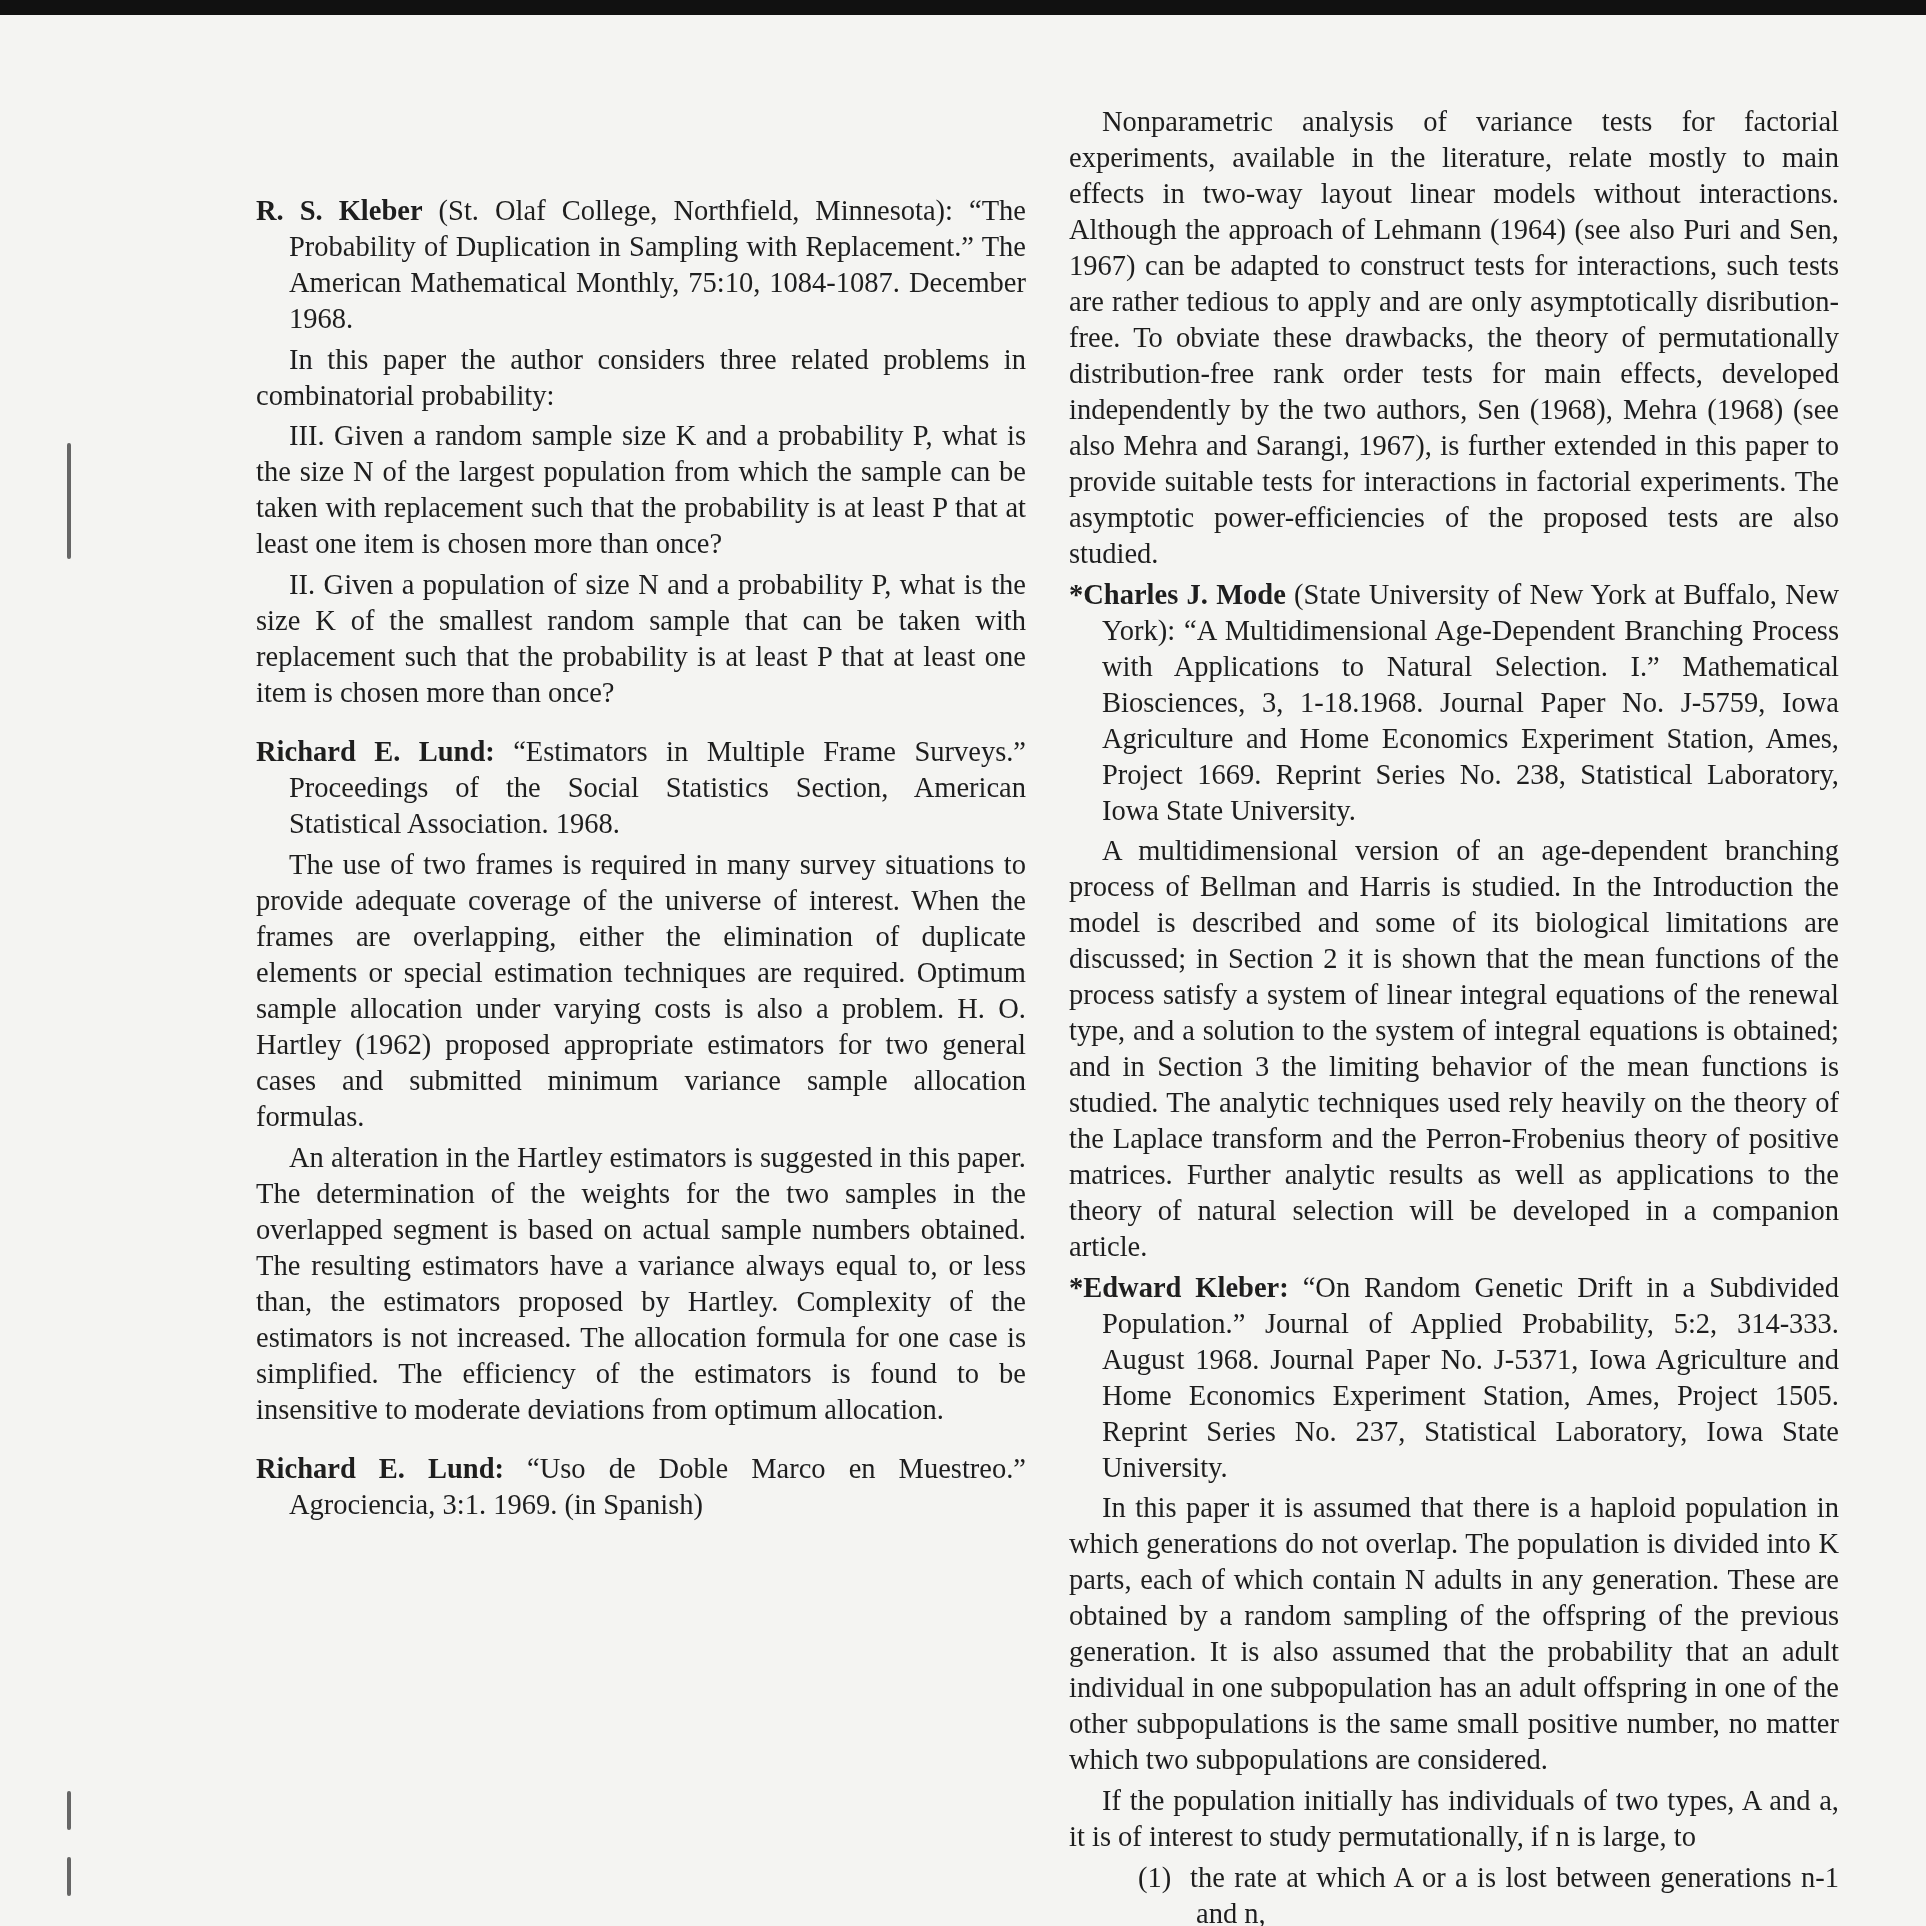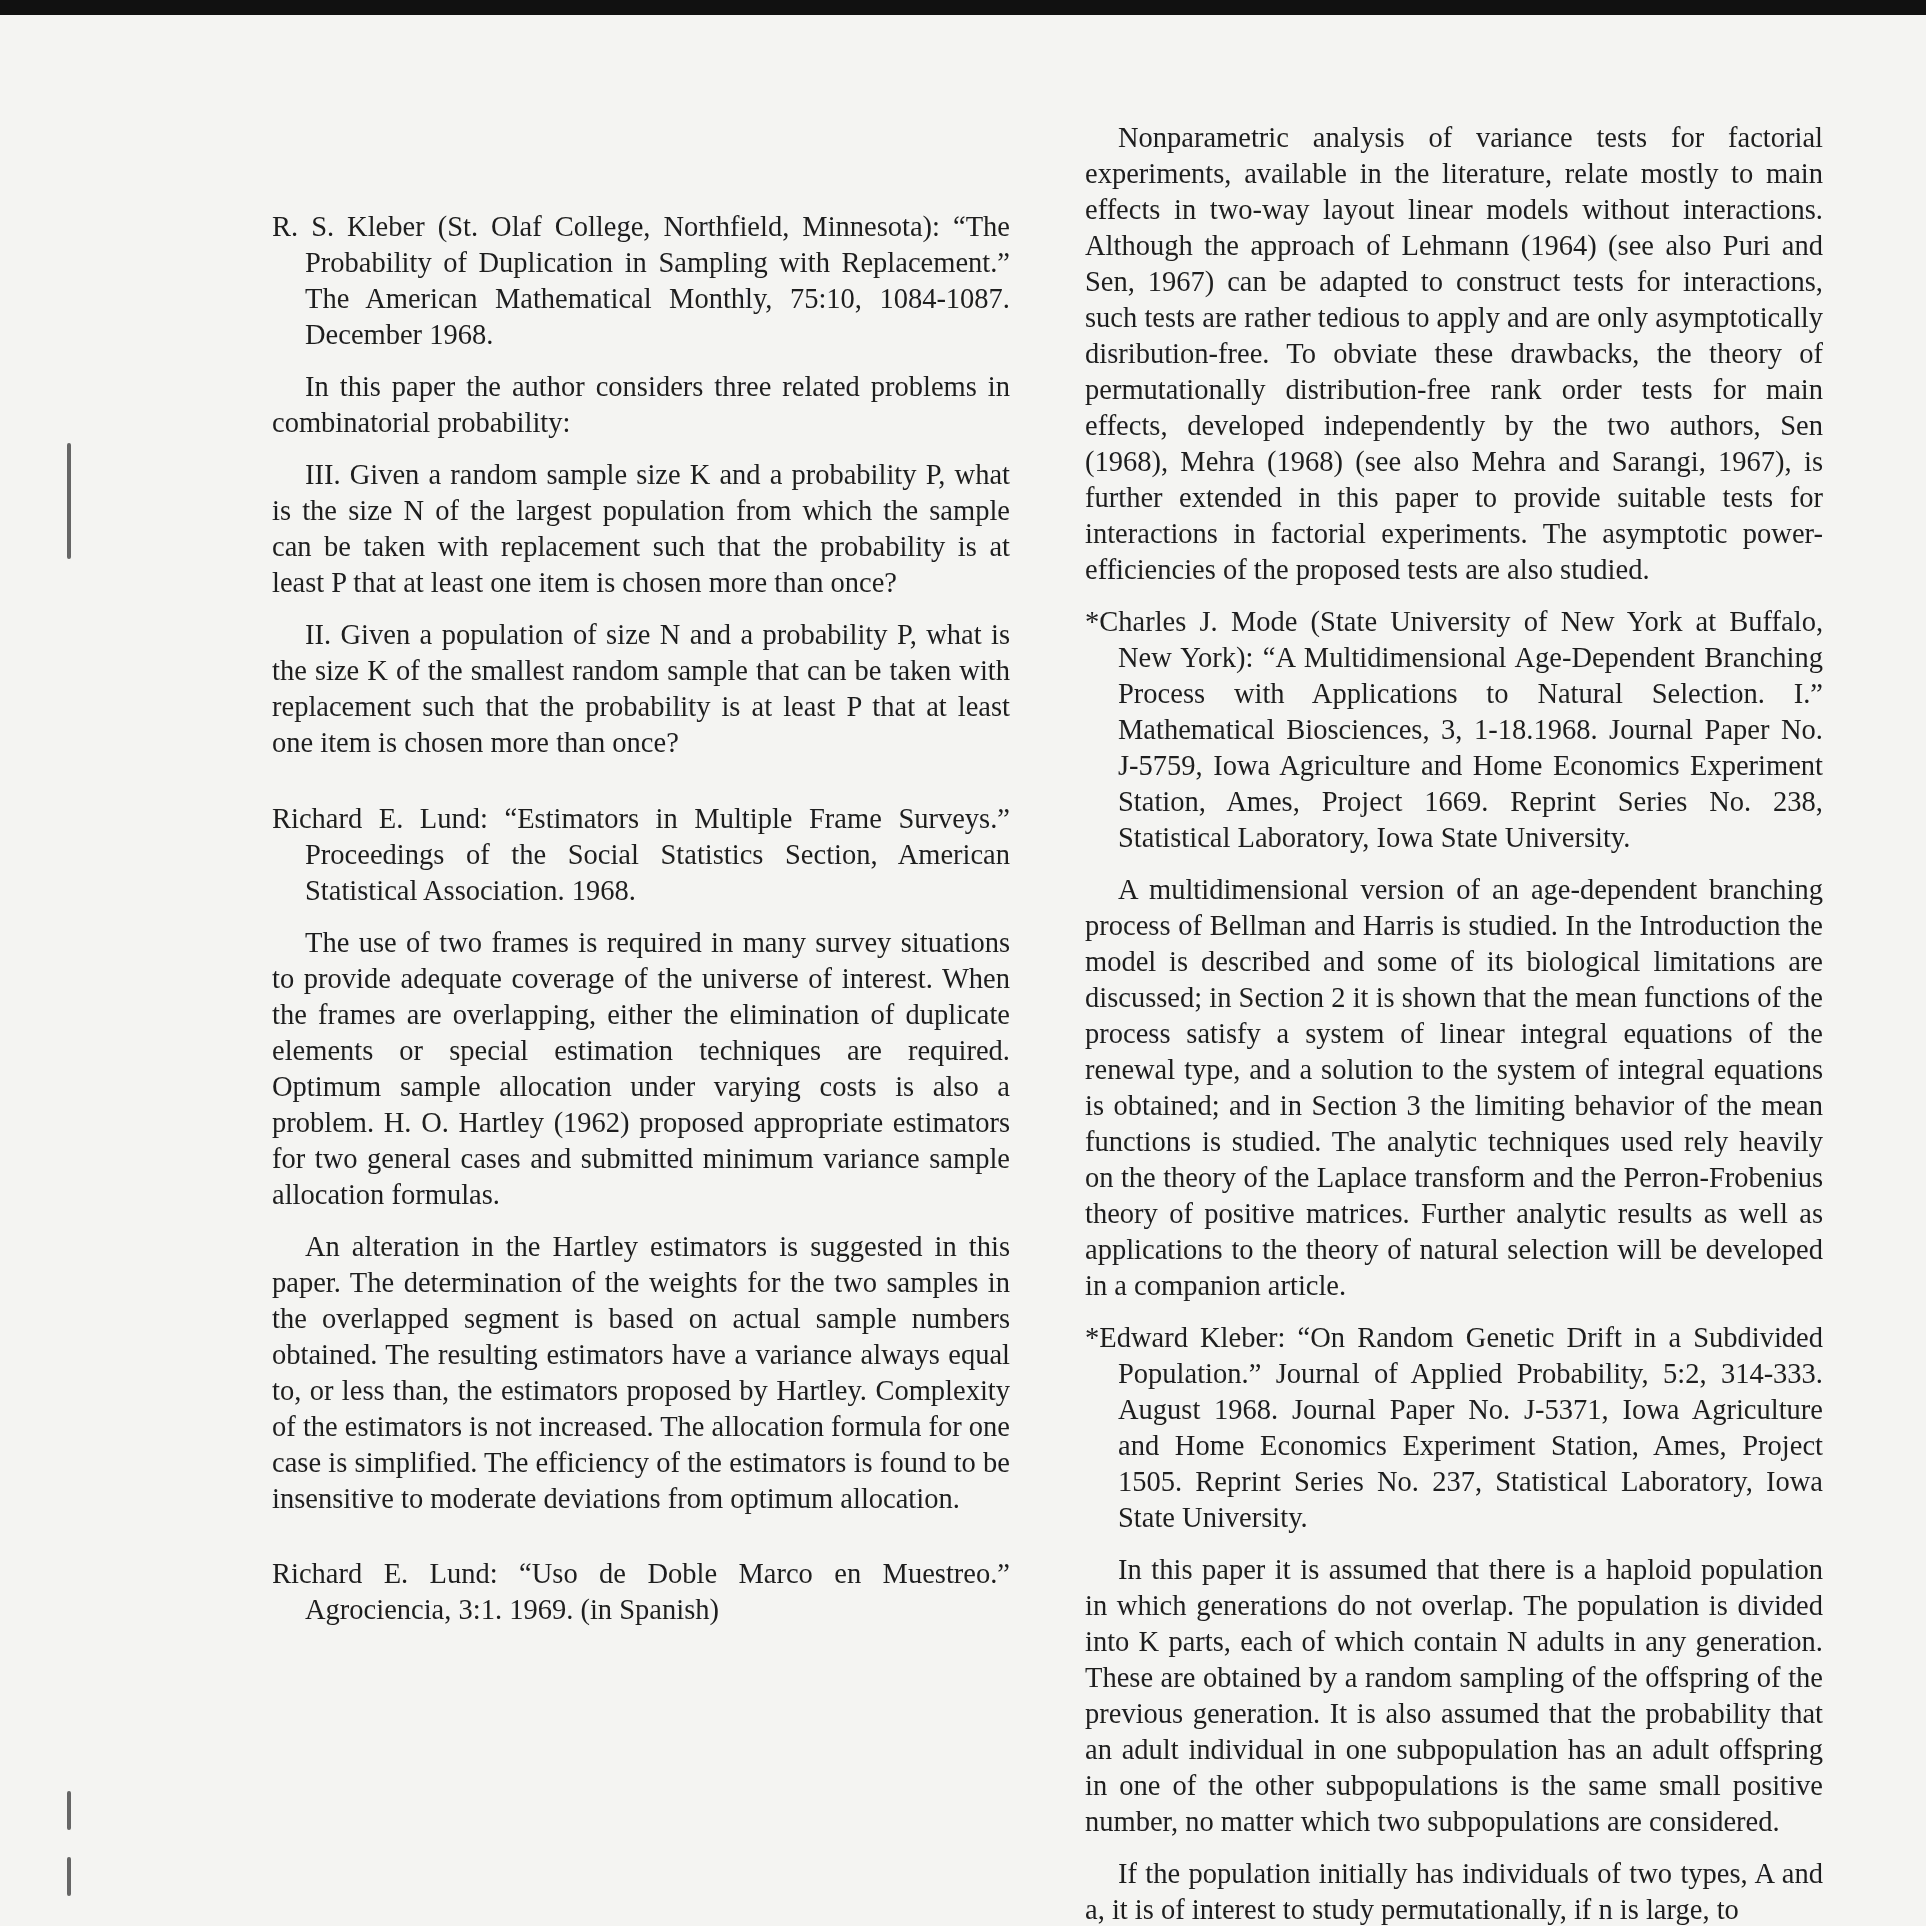--- a/index.html
+++ b/index.html
@@ -9,27 +9,27 @@
     position: relative;
     overflow: hidden;
     font-family: "Liberation Serif", "DejaVu Serif", serif;
     color: #1e1e1e;
   }
   .top-bar { position: absolute; left: 0; top: 0; width: 1965px; height: 15.4px; background: #111; }
   .col { position: absolute; top: 193px; width: 770px; }
   .col-left { left: 256px; }
   .col-right { left: 1069px; top: 104px; }
   p, .entry {
-    margin: 16px;
+    margin: 0;
     font-size: 28.5px;
     line-height: 36px;
     text-align: justify;
   }
   .entry { padding-left: 33px; text-indent: -33px; margin-bottom: 4.6px; }
-  .entry .author { font-weight: normal; }
+  .entry .author { font-weight: bold; }
   p.para { text-indent: 33px; margin-bottom: 4.6px; }
   .gap { height: 19px; }
   .list-item { padding-left: 127px; text-indent: -58px; }
   .staple { position: absolute; width: 3.9px; background: #666; border-radius: 1.9px; }
 </style>
 </head>
 <body>
 
 <div class="top-bar"></div>
 <div class="staple" style="left:67px; top:443px; height:116px;"></div>

